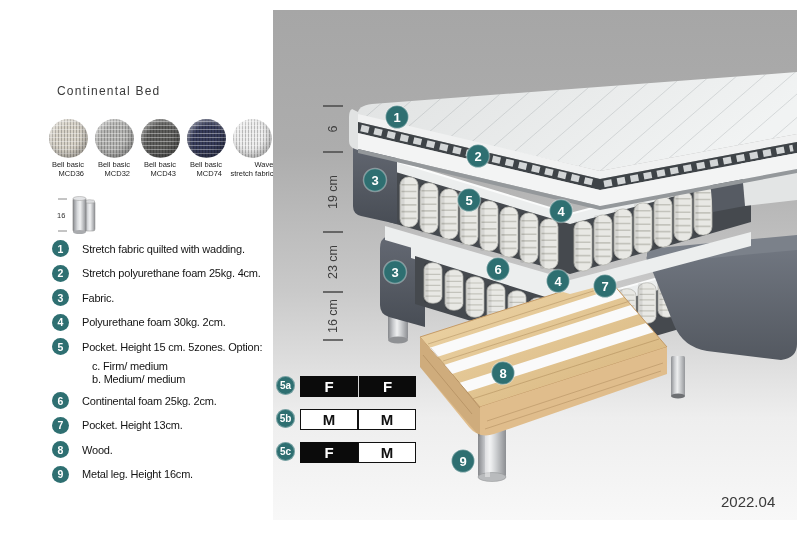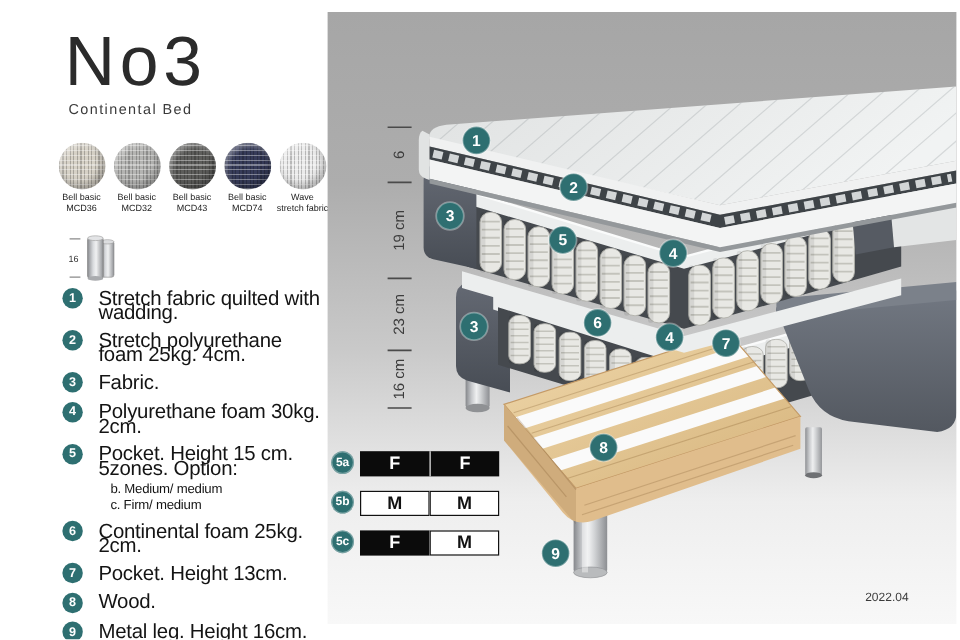--- a/index.html
+++ b/index.html
@@ -13,54 +13,53 @@
   .swatches{position:absolute;left:46px;top:119px;display:flex;gap:2px;width:228px;}
   .swatch{width:44px;display:flex;flex-direction:column;align-items:center;}
   .sw-circle{width:39px;height:39px;border-radius:50%;
      box-shadow:inset -3px -4px 6px rgba(0,0,0,.25), inset 2px 3px 4px rgba(255,255,255,.35);
      background-image:
        repeating-linear-gradient(0deg, rgba(255,255,255,.38) 0 1px, transparent 1px 4px),
        repeating-linear-gradient(90deg, rgba(0,0,0,.22) 0 1px, transparent 1px 3px);}
   .sw0{background-color:#d6d1c6;} .sw1{background-color:#b4b4b2;}
   .sw2{background-color:#5d5d5b;} .sw3{background-color:#363b59;}
   .sw4{background-color:#ebebeb;}
-  .sw-label{font-size:7.5px;line-height:8.5px;text-align:center;color:#1c1c1c;margin-top:3px;}
+  .sw-label{font-size:7.5px;line-height:8.5px;text-align:right;color:#1c1c1c;margin-top:3px;}
   .leg-thumb{position:absolute;left:54px;top:191px;}
   
   .mat-list{position:absolute;left:52px;top:240px;width:224px;}
   .mat-item{display:flex;align-items:flex-start;margin-bottom:7.5px;}
   .mat-num{flex:0 0 17px;width:17px;height:17px;border-radius:50%;background:#2e6f71;
            color:#fff;font-size:10.5px;font-weight:bold;display:flex;align-items:center;
            justify-content:center;margin-right:13px;}
-  .mat-text{font-size:17px;letter-spacing:-0.2px;color:#141414;padding-top:2.5px;line-height:12.5px;}
+  .mat-text{font-size:11px;letter-spacing:-0.2px;color:#141414;padding-top:2.5px;line-height:12.5px;}
   .mat-opts{margin:-3px 0 7px 40px;font-size:11px;letter-spacing:-0.2px;color:#141414;line-height:12.5px;}
   .mat-opts div{margin-bottom:0.5px;}
   
   .panel{position:absolute;left:273px;top:10px;width:524px;height:510px;
          background:linear-gradient(180deg,#a6a6a6 0%,#adadad 28%,#c9c9c9 55%,#eeeeee 80%,#f8f8f8 100%);}
   .panel svg{position:absolute;left:0;top:0;}
   .f-row{position:absolute;left:3px;height:21px;display:flex;align-items:flex-start;}
   .f-badge{width:19px;height:19px;border-radius:50%;background:#2e6f71;color:#fff;
            font-size:10px;font-weight:bold;display:flex;align-items:center;justify-content:center;
            box-shadow:0 0 0 1px rgba(255,255,255,.35) inset;}
   .f-bar{display:flex;margin-left:5px;}
   .f-cell{width:58px;height:21px;display:flex;align-items:center;justify-content:center;
           font-size:15px;font-weight:bold;box-sizing:border-box;}
   .f-cell.dark{background:#0b0b0b;color:#fff;}
   .f-cell.dark + .f-cell.dark{border-left:1px solid #d6d6d6;}
   .f-cell.light{background:#fff;color:#111;border:1.5px solid #111;}
   .f-cell.light + .f-cell.light{border-left:1px solid #111;}
-  .version{position:absolute;left:448px;top:483px;font-size:10px;color:#3a3a3a;}
+  .version{position:absolute;left:448px;top:483px;font-size:15px;color:#3a3a3a;}
 </style>
 </head>
 <body>
 
 <div class="page">
 
-  <div class="title">No3</div>
   <div class="subtitle">Continental Bed</div>
 
   <div class="swatches">
     <div class="swatch">
       <div class="sw-circle sw0"></div>
       <div class="sw-label"><span>Bell basic</span><br><span>MCD36</span></div>
     </div>
     <div class="swatch">
       <div class="sw-circle sw1"></div>
       <div class="sw-label"><span>Bell basic</span><br><span>MCD32</span></div>
@@ -116,22 +115,22 @@
     </div>
     <div class="mat-item">
       <div class="mat-num">4</div>
       <div class="mat-text">Polyurethane foam 30kg. 2cm.</div>
     </div>
     <div class="mat-item">
       <div class="mat-num">5</div>
       <div class="mat-text">Pocket. Height 15 cm. 5zones. Option:</div>
     </div>
     <div class="mat-opts">
+      <div>c. Firm/ medium</div>
       <div>b. Medium/ medium</div>
-      <div>c. Firm/ medium</div>
     </div>
     <div class="mat-item">
       <div class="mat-num">6</div>
       <div class="mat-text">Continental foam 25kg. 2cm.</div>
     </div>
     <div class="mat-item">
       <div class="mat-num">7</div>
       <div class="mat-text">Pocket. Height 13cm.</div>
     </div>
     <div class="mat-item">

